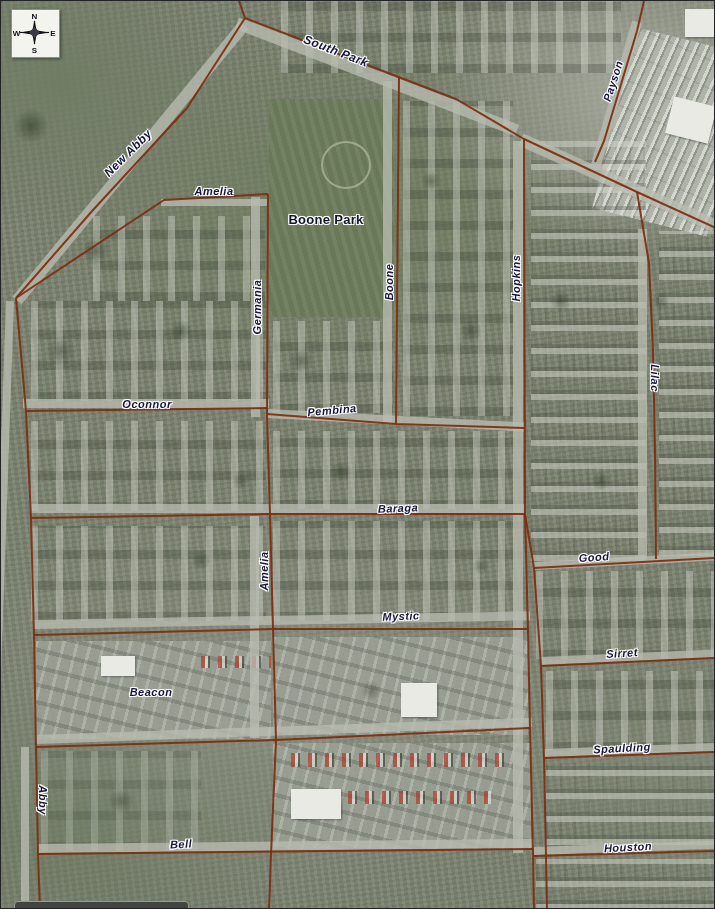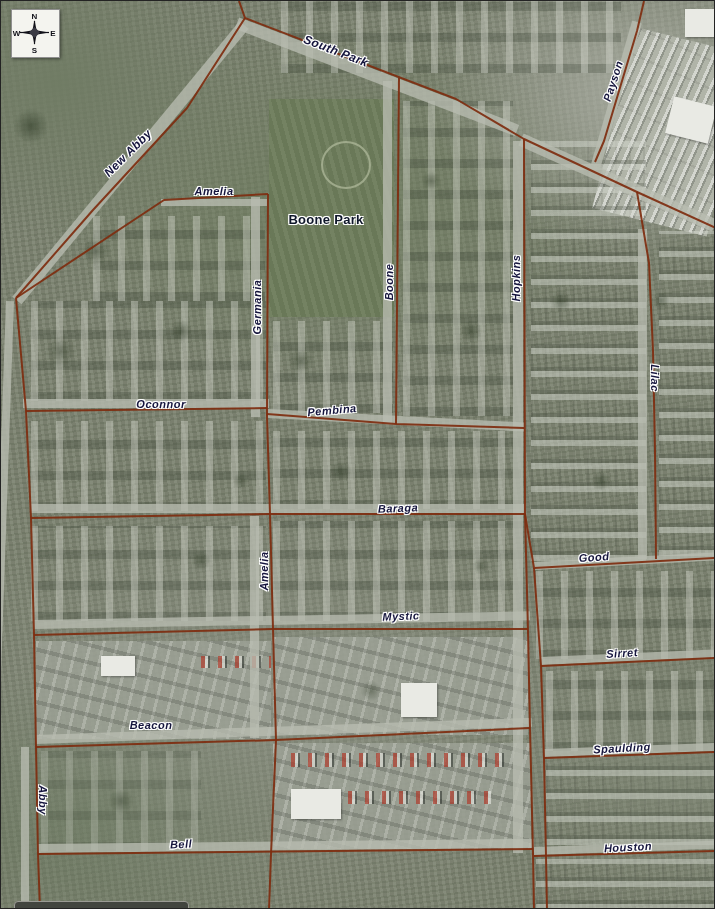--- a/index.html
+++ b/index.html
@@ -161,29 +161,29 @@
   </svg>
 
   <div class="lbl big" style="left:335px;top:50px;--r:21deg;">South Park</div>
   <div class="lbl" style="left:612px;top:80px;--r:-72deg;">Payson</div>
   <div class="lbl big" style="left:127px;top:152px;--r:-45deg;">New Abby</div>
   <div class="lbl" style="left:213px;top:190px;">Amelia</div>
   <div class="lbl" style="left:256px;top:306px;--r:-90deg;">Germania</div>
   <div class="lbl" style="left:388px;top:281px;--r:-90deg;">Boone</div>
   <div class="lbl" style="left:515px;top:277px;--r:-90deg;">Hopkins</div>
   <div class="lbl" style="left:654px;top:377px;--r:90deg;">Lilac</div>
-  <div class="lbl" style="left:160px;top:403px;">Oconnor</div>
+  <div class="lbl" style="left:146px;top:403px;">Oconnor</div>
   <div class="lbl" style="left:331px;top:409px;--r:-5deg;">Pembina</div>
   <div class="lbl" style="left:397px;top:507px;--r:-2deg;">Baraga</div>
   <div class="lbl" style="left:593px;top:556px;--r:-4deg;">Good</div>
   <div class="lbl" style="left:263px;top:570px;--r:-90deg;">Amelia</div>
   <div class="lbl" style="left:400px;top:615px;--r:-2deg;">Mystic</div>
   <div class="lbl" style="left:621px;top:652px;--r:-4deg;">Sirret</div>
   <div class="lbl" style="left:621px;top:747px;--r:-3deg;">Spaulding</div>
-  <div class="lbl" style="left:150px;top:724px;">Beacon</div>
+  <div class="lbl" style="left:150px;top:691px;">Beacon</div>
   <div class="lbl" style="left:42px;top:799px;--r:90deg;">Abby</div>
   <div class="lbl" style="left:180px;top:843px;--r:-3deg;">Bell</div>
   <div class="lbl" style="left:627px;top:846px;--r:-3deg;">Houston</div>
   <div class="lbl park-name" style="left:325px;top:218px;">Boone Park</div>
 
   <div class="compass">
     <svg width="45" height="45" viewBox="0 0 45 45">
       <line x1="8" y1="22.5" x2="37" y2="22.5" stroke="#101018" stroke-width="1.2"></line>
       <line x1="22.5" y1="11" x2="22.5" y2="34" stroke="#101018" stroke-width="1.2"></line>
       <polygon points="22.5,10 25,22.5 22.5,35 20,22.5" fill="#101018"></polygon>

